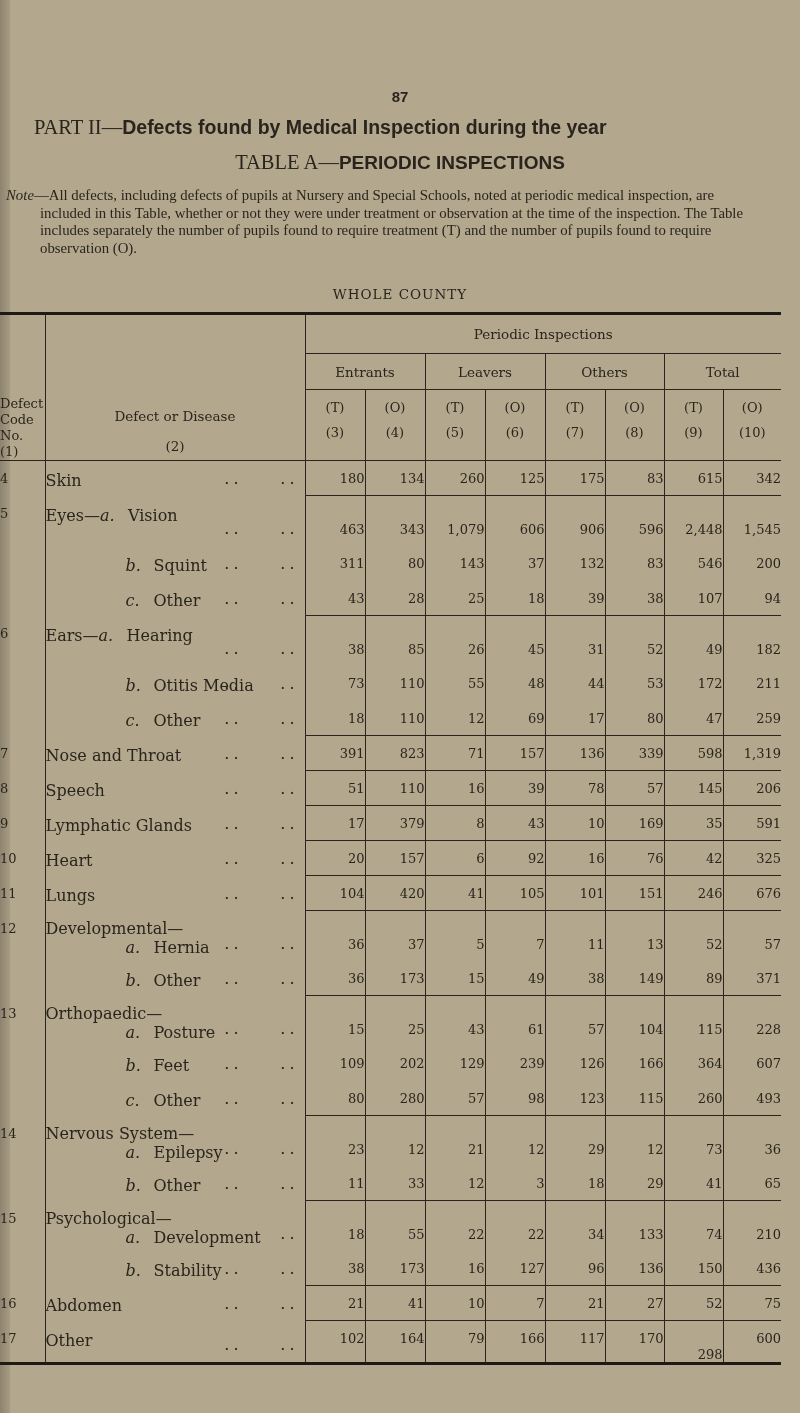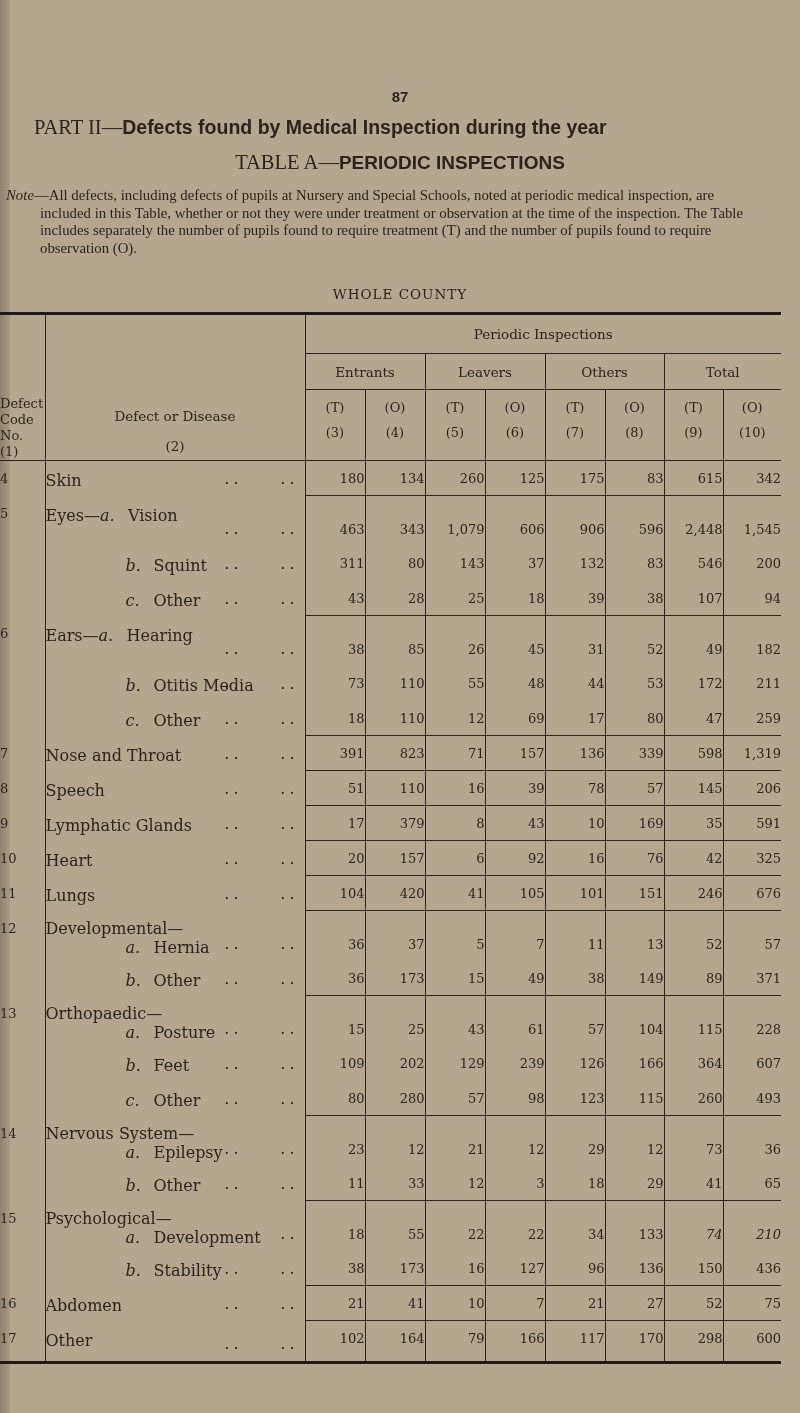--- a/index.html
+++ b/index.html
@@ -446,22 +446,22 @@
           <span class="sub-label" style="padding-top: 8px;">Psychological—</span>
           <span style="display: block; padding-left: 80px;"><span class="ital" style="display: inline-block; width: 28px;">a.</span><span>Development</span></span>
           <span class="dots" style="bottom: 8px;">..</span>
         </td>
         <td class="num vl" style="padding-top: 26px; border-top: 1.5px solid rgb(42, 36, 29);">18</td>
         <td class="num vl" style="padding-top: 26px; border-top: 1.5px solid rgb(42, 36, 29);">55</td>
         <td class="num vl" style="padding-top: 26px; border-top: 1.5px solid rgb(42, 36, 29);">22</td>
         <td class="num vl" style="padding-top: 26px; border-top: 1.5px solid rgb(42, 36, 29);">22</td>
         <td class="num vl" style="padding-top: 26px; border-top: 1.5px solid rgb(42, 36, 29);">34</td>
         <td class="num vl" style="padding-top: 26px; border-top: 1.5px solid rgb(42, 36, 29);">133</td>
-        <td class="num vl" style="padding-top: 26px; border-top: 1.5px solid rgb(42, 36, 29); font-style: italic;">74</td>
-        <td class="num vl" style="padding-top: 26px; border-top: 1.5px solid rgb(42, 36, 29); font-style: italic;">210</td>
+        <td class="num vl" style="padding-top: 26px; border-top: 1.5px solid rgb(42, 36, 29);">74</td>
+        <td class="num vl" style="padding-top: 26px; border-top: 1.5px solid rgb(42, 36, 29);">210</td>
       </tr>
       <tr style="height: 35px;">
         <td class="code" style="padding-top: 10px;"></td>
         <td class="label vl" style="padding-top: 10px;">
           <span style="display: block; padding-left: 80px;"><span class="ital" style="display: inline-block; width: 28px;">b.</span><span>Stability</span></span>
           <span class="dots" style="bottom: 8px;">..</span>
           <span class="dots" style="right: 62px; bottom: 8px;">..</span>
         </td>
         <td class="num vl" style="padding-top: 10px;">38</td>
         <td class="num vl" style="padding-top: 10px;">173</td>
@@ -494,17 +494,17 @@
           <span style="display: block;"><span>Other</span></span>
           <span class="dots" style="bottom: 8px;">..</span>
           <span class="dots" style="right: 62px; bottom: 8px;">..</span>
         </td>
         <td class="num vl" style="padding-top: 10px; border-top: 1.5px solid rgb(42, 36, 29); border-bottom: 3px solid rgb(30, 26, 21);">102</td>
         <td class="num vl" style="padding-top: 10px; border-top: 1.5px solid rgb(42, 36, 29); border-bottom: 3px solid rgb(30, 26, 21); margin-left: 8px;">164</td>
         <td class="num vl" style="padding-top: 10px; border-top: 1.5px solid rgb(42, 36, 29); border-bottom: 3px solid rgb(30, 26, 21);">79</td>
         <td class="num vl" style="padding-top: 10px; border-top: 1.5px solid rgb(42, 36, 29); border-bottom: 3px solid rgb(30, 26, 21);">166</td>
         <td class="num vl" style="padding-top: 10px; border-top: 1.5px solid rgb(42, 36, 29); border-bottom: 3px solid rgb(30, 26, 21);">117</td>
         <td class="num vl" style="padding-top: 10px; border-top: 1.5px solid rgb(42, 36, 29); border-bottom: 3px solid rgb(30, 26, 21);">170</td>
-        <td class="num vl" style="padding-top: 10px; border-top: 1.5px solid rgb(42, 36, 29); border-bottom: 3px solid rgb(30, 26, 21);">298</td>
+        <td class="num vl" style="padding-top: 26px; border-top: 1.5px solid rgb(42, 36, 29); border-bottom: 3px solid rgb(30, 26, 21);">298</td>
         <td class="num vl" style="padding-top: 10px; border-top: 1.5px solid rgb(42, 36, 29); border-bottom: 3px solid rgb(30, 26, 21);">600</td>
       </tr>
     </tbody>
 </table>
 
 </body></html>

